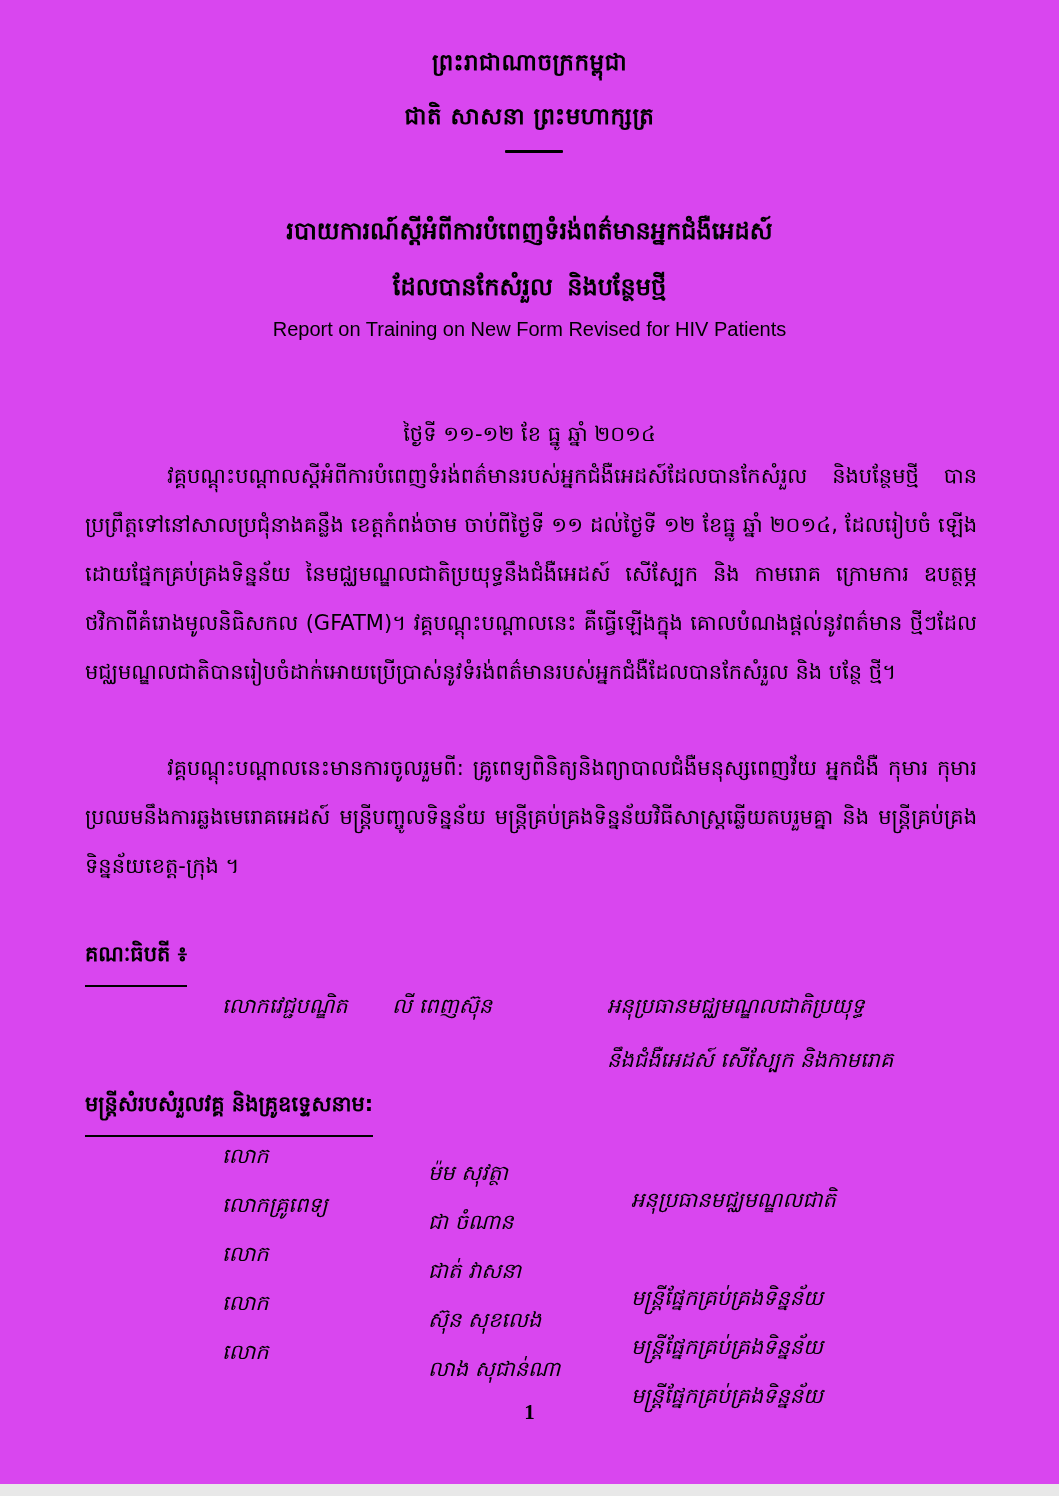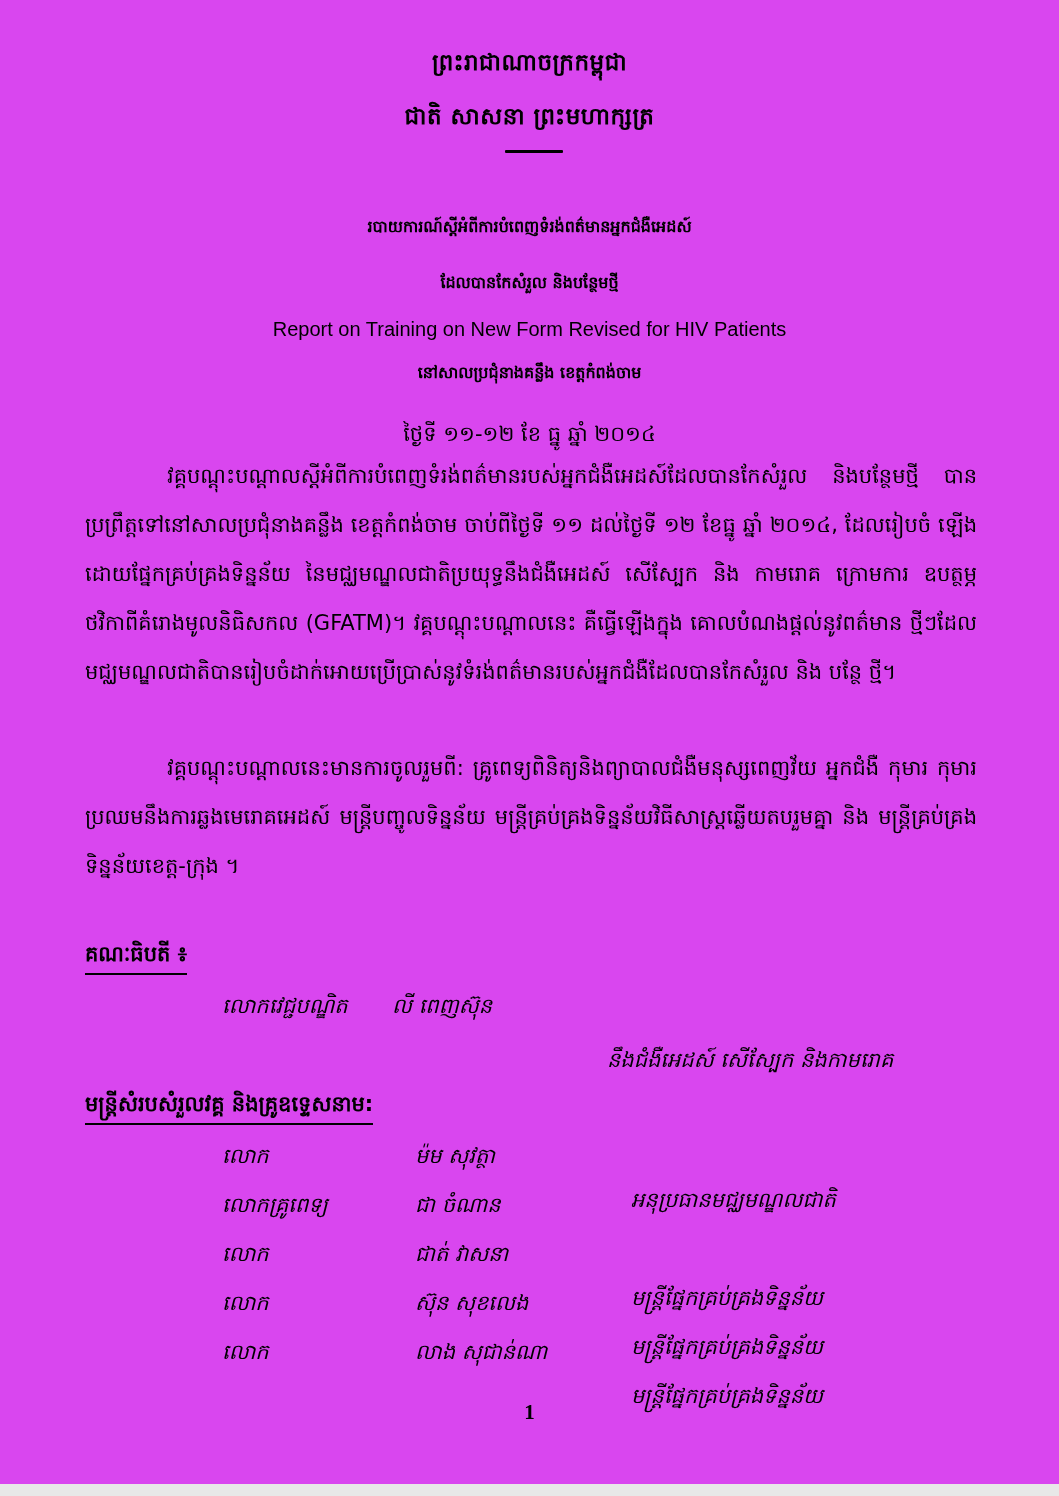--- a/index.html
+++ b/index.html
@@ -10,47 +10,47 @@
     margin: 0 auto;
     background: #d946ef;
     color: #000000;
     font-family: "DejaVu Sans", sans-serif;
     overflow: hidden;
   }
   .abs { position: absolute; }
   .centered { left: 0; right: 0; text-align: center; }
   .b { font-weight: bold; }
   .hdr-line { font-size: 23px; letter-spacing: 0.5px; }
-  .title-line { font-size: 16px; }
+  .title-line { font-size: 24px; font-family: Liberation Mono, monospace; }
   .eng-line { font-size: 20px; font-family: "Liberation Sans", sans-serif; }
   .date-line { font-size: 21px; }
   .separator {
     left: 505px; top: 150px;
     width: 58px; height: 3px;
     background: #000;
     border-radius: 1px;
   }
   .body-par {
     left: 85px; width: 892px;
     font-size: 21px;
     line-height: 49px;
     text-align: justify;
     text-indent: 82px;
   }
   .sec-heading {
     left: 85px;
     font-size: 21px;
     font-weight: bold;
     border-bottom: 2px solid #000;
-    padding-bottom: 2px;
+    padding-bottom: 14px;
   }
   .row { left: 0; right: 0; height: 40px; }
   .row > span { position: absolute; font-size: 21px; white-space: nowrap; font-style: italic; }
   .c1 { left: 222px; }
-  .c2 { left: 415px; }
+  .c2 { left: 428px; margin-top: 17px; }
   .c3 { left: 631px; margin-top: 44px; }
   .c2p { left: 392px; }
   .c3p { left: 607px; }
   .page-num {
     font-family: "Liberation Serif", serif;
     font-size: 21px;
     font-weight: bold;
   }
 </style>
 </head>
@@ -58,31 +58,31 @@
 
 <div class="page">
 
   <div class="abs centered hdr-line b" style="top:48px">ព្រះរាជាណាចក្រកម្ពុជា</div>
   <div class="abs centered hdr-line b" style="top:102px">ជាតិ សាសនា ព្រះមហាក្សត្រ</div>
   <div class="abs separator"></div>
 
   <div class="abs centered title-line b" style="top:216px">របាយការណ៍ស្តីអំពីការបំពេញទំរង់ពត៌មានអ្នកជំងឺអេដស៍</div>
   <div class="abs centered title-line b" style="top:272px">ដែលបានកែសំរួល និងបន្ថែមថ្មី</div>
   <div class="abs centered eng-line" style="top:318px">Report on Training on New Form Revised for HIV Patients</div>
-  <div class="abs centered title-line b" style="top:362px">នៅសាលប្រជុំនាងគន្លឹង ខេត្តកំពង់ចាម</div>
   <div class="abs centered date-line" style="top:420px">ថ្ងៃទី ១១-១២ ខែ ធ្នូ ឆ្នាំ ២០១៤</div>
 
   <div class="abs body-par" style="top:452px">វគ្គបណ្តុះបណ្តាលស្តីអំពីការបំពេញទំរង់ពត៌មានរបស់អ្នកជំងឺអេដស៍ដែលបានកែសំរួល និងបន្ថែមថ្មី បាន ប្រព្រឹត្តទៅនៅសាលប្រជុំនាងគន្លឹង ខេត្តកំពង់ចាម ចាប់ពីថ្ងៃទី ១១ ដល់ថ្ងៃទី ១២ ខែធ្នូ ឆ្នាំ ២០១៤, ដែលរៀបចំ ឡើងដោយផ្នែកគ្រប់គ្រងទិន្នន័យ នៃមជ្ឈមណ្ឌលជាតិប្រយុទ្ធនឹងជំងឺអេដស៍ សើស្បែក និង កាមរោគ ក្រោមការ ឧបត្ថម្ភថវិកាពីគំរោងមូលនិធិសកល (GFATM)។ វគ្គបណ្តុះបណ្តាលនេះ គឺធ្វើឡើងក្នុង គោលបំណងផ្តល់នូវពត៌មាន ថ្មីៗដែលមជ្ឈមណ្ឌលជាតិបានរៀបចំដាក់អោយប្រើប្រាស់នូវទំរង់ពត៌មានរបស់អ្នកជំងឺដែលបានកែសំរួល និង បន្ថែ ថ្មី។</div>
   <div class="abs body-par" style="top:744px">វគ្គបណ្តុះបណ្តាលនេះមានការចូលរួមពី: គ្រូពេទ្យពិនិត្យនិងព្យាបាលជំងឺមនុស្សពេញវ័យ អ្នកជំងឺ កុមារ កុមារប្រឈមនឹងការឆ្លងមេរោគអេដស៍ មន្ត្រីបញ្ចូលទិន្នន័យ មន្ត្រីគ្រប់គ្រងទិន្នន័យវិធីសាស្ត្រឆ្លើយតបរួមគ្នា និង មន្ត្រីគ្រប់គ្រងទិន្នន័យខេត្ត-ក្រុង ។</div>
 
   <div class="abs sec-heading" style="top:940px">គណៈធិបតី ៖</div>
 
   <div class="abs row" style="top:992px">
     <span class="c1">លោកវេជ្ជបណ្ឌិត</span>
     <span class="c2p">លី ពេញស៊ុន</span>
+    <span class="c3p">អនុប្រធានមជ្ឈមណ្ឌលជាតិប្រយុទ្ធ</span>
   </div>
   <div class="abs row" style="top:1046px">
     <span class="c3p">នឹងជំងឺអេដស៍ សើស្បែក និងកាមរោគ</span>
   </div>
 
   <div class="abs sec-heading" style="top:1090px">មន្ត្រីសំរបសំរួលវគ្គ និងគ្រូឧទ្ទេសនាម:</div>
 
   <div class="abs row" style="top:1142px">
     <span class="c1">លោក</span>
     <span class="c2">ម៉ម សុវត្ថា</span>

